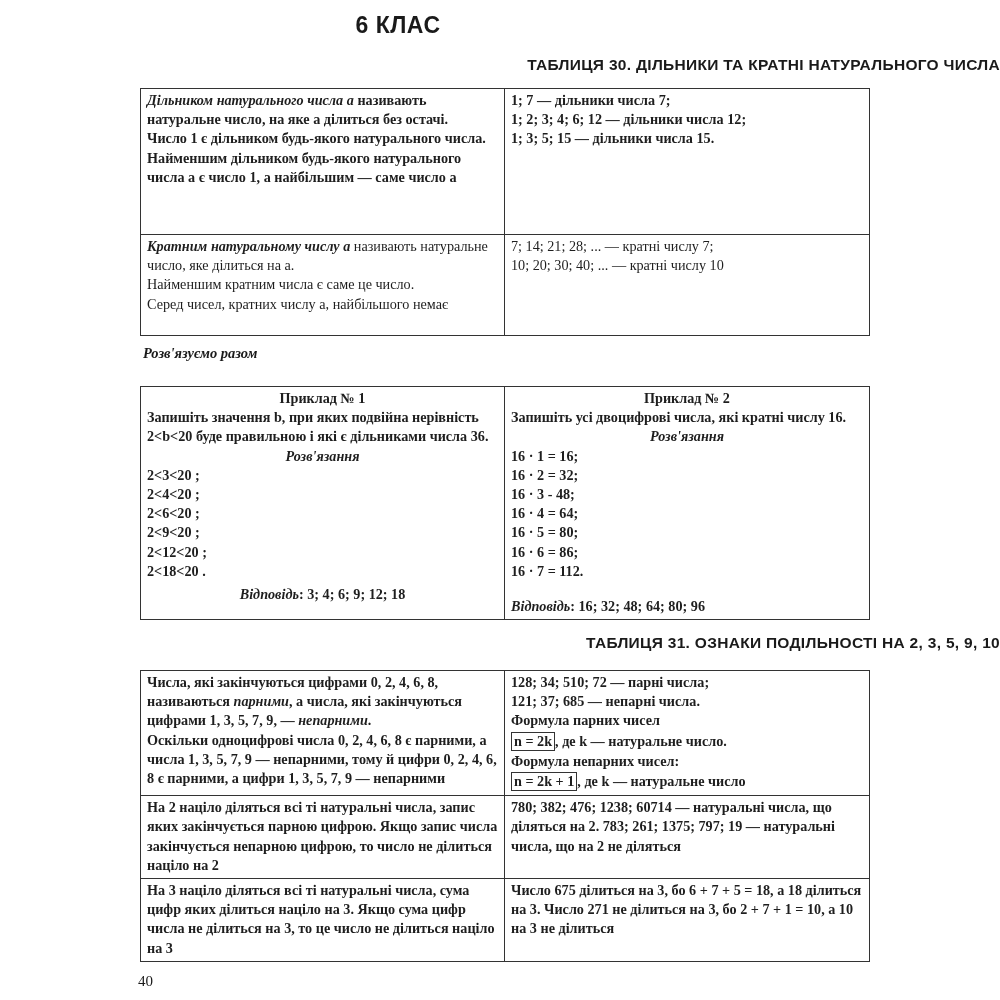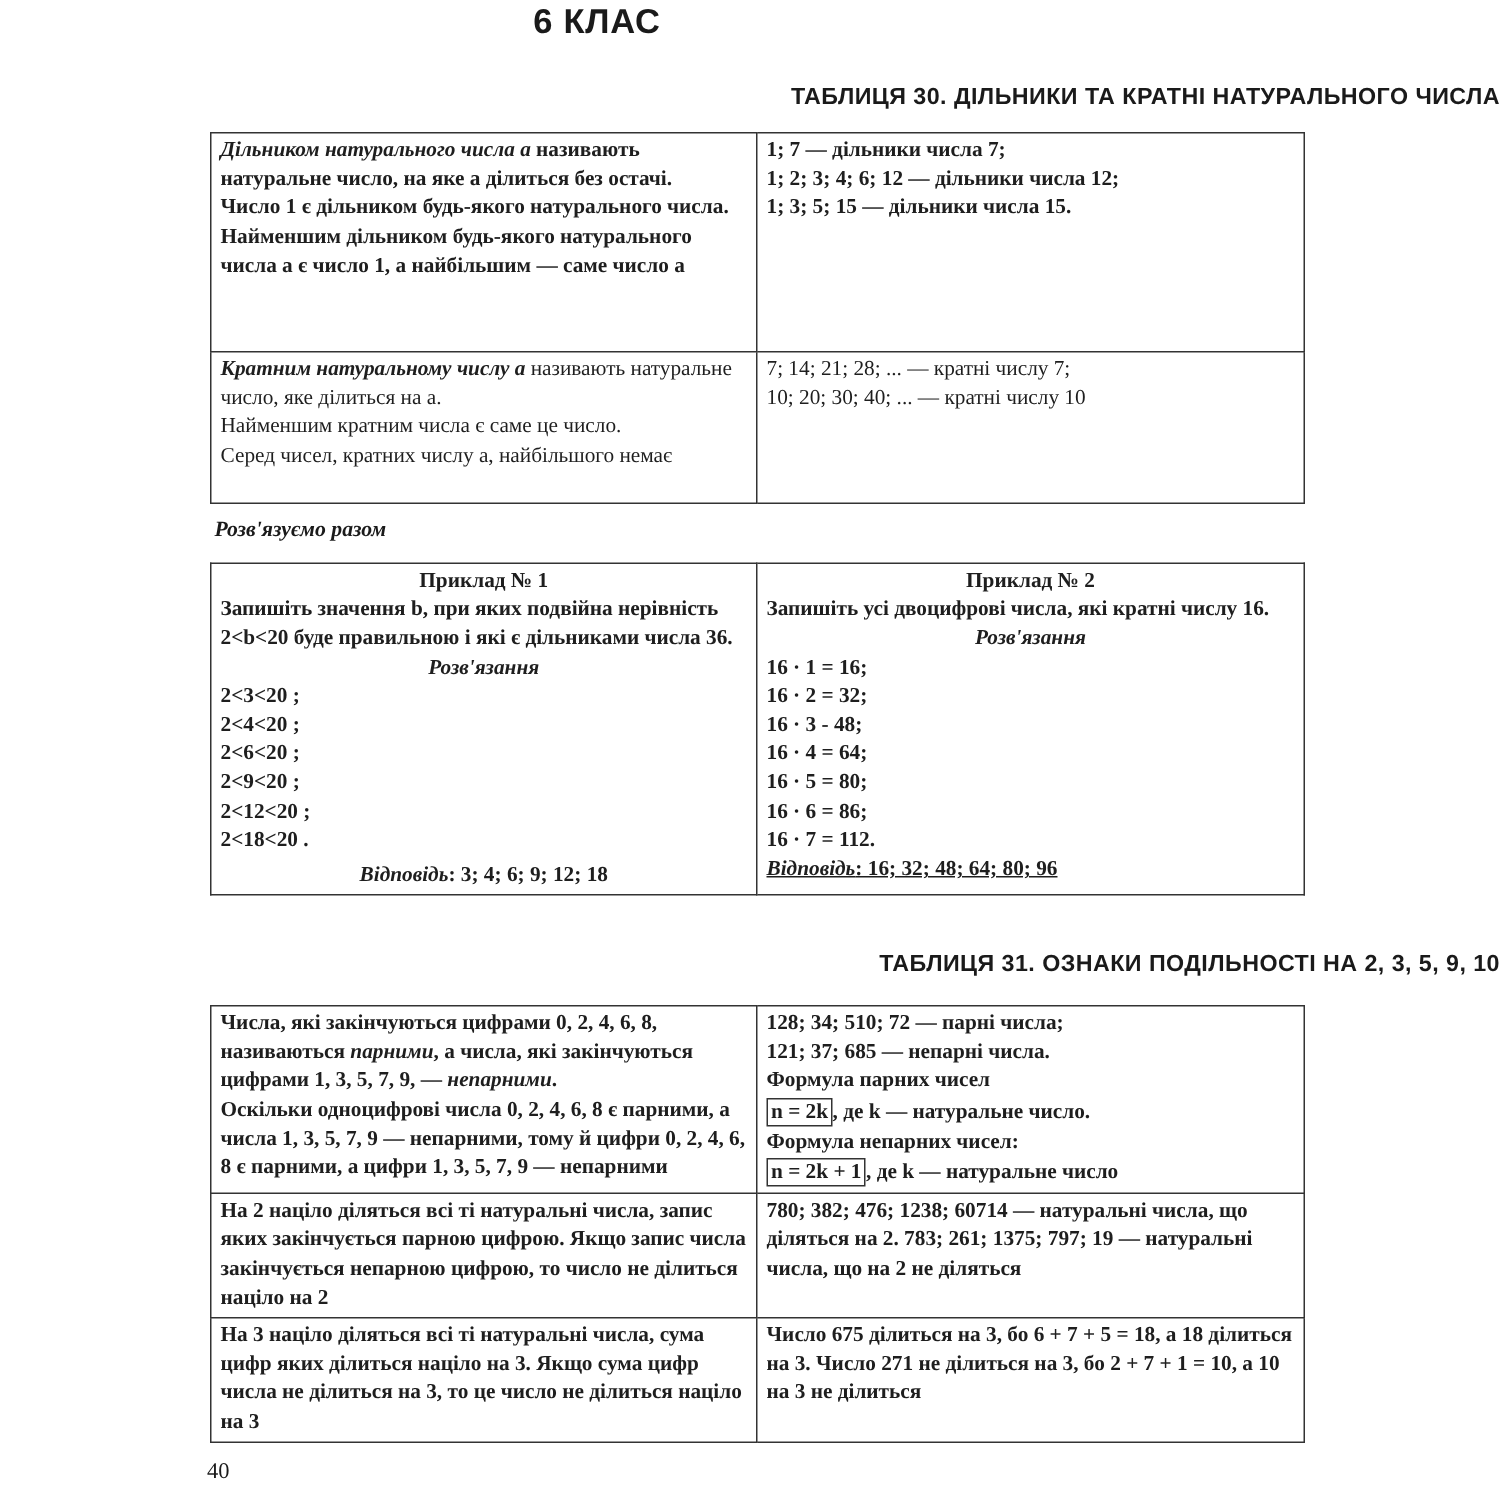--- a/index.html
+++ b/index.html
@@ -2,21 +2,21 @@
 <html><head>
 <meta charset="utf-8">
 <style>
   html, body { margin: 0; padding: 0; background: #ffffff; }
   body {
     width: 1000px; height: 1000px; position: relative; overflow: hidden;
     font-family: "DejaVu Serif", "Liberation Serif", serif;
     color: #1a1a1a;
   }
   .page-title {
-    position: absolute; top: 1px; left: 0; width: 796px; text-align: center;
+    position: absolute; top: 12px; left: 0; width: 796px; text-align: center;
     font-family: "Liberation Sans", "DejaVu Sans", sans-serif;
     font-weight: bold; font-size: 23px; letter-spacing: 0.5px;
   }
   .table-title {
     position: absolute; left: 0; width: 1000px; text-align: right;
     font-family: "Liberation Sans", "DejaVu Sans", sans-serif;
     font-weight: bold; font-size: 15.5px; letter-spacing: 0.3px;
   }
   .section-label {
     position: absolute; left: 143px;
@@ -87,21 +87,21 @@
     <td class="light">
       <span class="line">7; 14; 21; 28; ... — кратні числу 7;</span>
       <span class="line">10; 20; 30; 40; ... — кратні числу 10</span>
     </td>
   </tr>
 </tbody>
   </table>
 
 <div class="section-label" style="top:345px;">Розв'язуємо разом</div>
 
-<table class="grid" style="top:375px;padding-left:20px;">
+<table class="grid" style="top:386px;padding-left:20px;">
   <colgroup>
       <col class="left">
       <col class="right">
     </colgroup>
   <tbody>
       <tr>
     <td>
       <span class="wrap center">Приклад № 1</span>
       <span class="wrap">Запишіть значення b, при яких подвійна нерівність 2&lt;b&lt;20 буде правильною і які є дільниками числа 36.</span>
       <span class="wrap center it">Розв'язання</span>
@@ -117,21 +117,21 @@
       <span class="wrap center">Приклад № 2</span>
       <span class="wrap">Запишіть усі двоцифрові числа, які кратні числу 16.</span>
       <span class="wrap center it">Розв'язання</span>
       <span class="line">16 · 1 = 16;</span>
       <span class="line">16 · 2 = 32;</span>
       <span class="line">16 · 3 - 48;</span>
       <span class="line">16 · 4 = 64;</span>
       <span class="line">16 · 5 = 80;</span>
       <span class="line">16 · 6 = 86;</span>
       <span class="line">16 · 7 = 112.</span>
-      <span class="line" style="margin-top:0;text-decoration:underline;"><span class="it">Відповідь</span><span>: 16; 32; 48; 64; 80; 96</span></span>
+      <span class="line" style="margin-top:16px;"><span class="it">Відповідь</span><span>: 16; 32; 48; 64; 80; 96</span></span>
     </td>
   </tr>
 </tbody>
   </table>
 
 <div class="table-title" style="top:634px;">ТАБЛИЦЯ 31. ОЗНАКИ ПОДІЛЬНОСТІ НА 2, 3, 5, 9, 10</div>
 
 <table class="grid" style="top:670px;">
   <colgroup>
       <col class="left">

